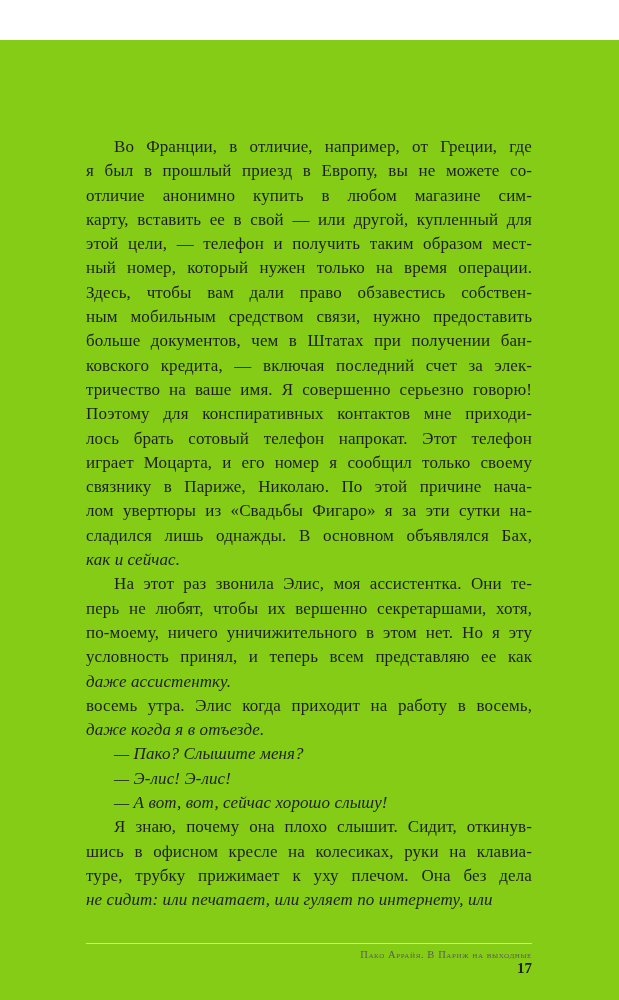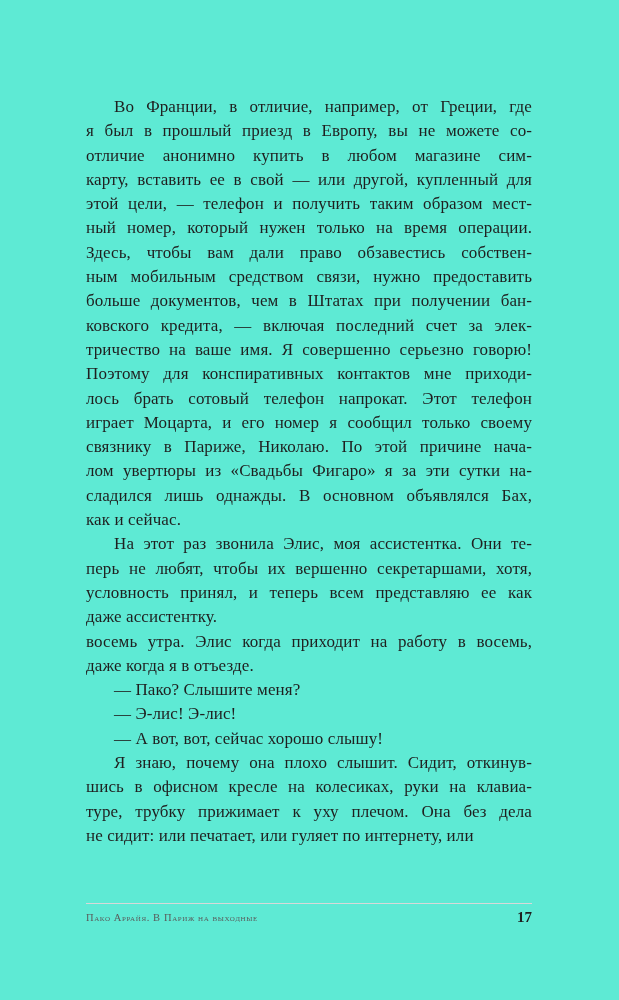--- a/index.html
+++ b/index.html
@@ -10,21 +10,22 @@
   body {
     width: 619px;
     height: 1000px;
     position: relative;
     overflow: hidden;
     font-family: "Liberation Serif", "DejaVu Serif", serif;
   }
   .page {
     position: absolute;
     inset: 0;
-    background: #5eead4;
+    background: #84cc16;
+    margin-top: 40px;
   }
   .text-block {
     position: absolute;
     left: 86px;
     top: 95px;
     width: 446px;
     font-size: 17px;
     line-height: 24.3px;
     color: #1f1f1f;
     letter-spacing: 0.1px;
@@ -33,34 +34,36 @@
     margin: 0;
   }
   .line {
     text-align: justify;
     text-align-last: justify;
     white-space: normal;
   }
   .line.last {
     text-align: last;
     text-align-last: left;
+    font-style: italic;
   }
   .line.first {
     text-indent: 28px;
   }
   .footer {
     position: absolute;
     left: 86px;
     width: 446px;
     top: 903px;
     border-top: 1px solid #d8d8d8;
     padding-top: 5px;
     display: flex;
     justify-content: space-between;
-    align-items: center;
+    align-items: flex-end;
+    flex-direction: column;
   }
   .footer-title {
     font-family: "Liberation Serif", "DejaVu Serif", serif;
     font-variant: small-caps;
     font-size: 10.5px;
     letter-spacing: 0.6px;
     color: #5a5a5a;
   }
   .footer-page {
     font-family: "Liberation Serif", "DejaVu Serif", serif;
@@ -91,20 +94,21 @@
         <div class="line">лось брать сотовый телефон напрокат. Этот телефон</div>
         <div class="line">играет Моцарта, и его номер я сообщил только своему</div>
         <div class="line">связнику в Париже, Николаю. По этой причине нача-</div>
         <div class="line">лом увертюры из «Свадьбы Фигаро» я за эти сутки на-</div>
         <div class="line">сладился лишь однажды. В основном объявлялся Бах,</div>
         <div class="line last">как и сейчас.</div>
       </div>
       <div class="paragraph">
         <div class="line first">На этот раз звонила Элис, моя ассистентка. Они те-</div>
         <div class="line">перь не любят, чтобы их вершенно секретаршами, хотя,</div>
+        <div class="line">по-моему, ничего уничижительного в этом нет. Но я эту</div>
         <div class="line">условность принял, и теперь всем представляю ее как</div>
         <div class="line last">даже ассистентку.</div>
       </div>
       <div class="paragraph">
         <div class="line">восемь утра. Элис когда приходит на работу в восемь,</div>
         <div class="line last">даже когда я в отъезде.</div>
       </div>
       <div class="paragraph">
         <div class="line first last">— Пако? Слышите меня?</div>
       </div>

